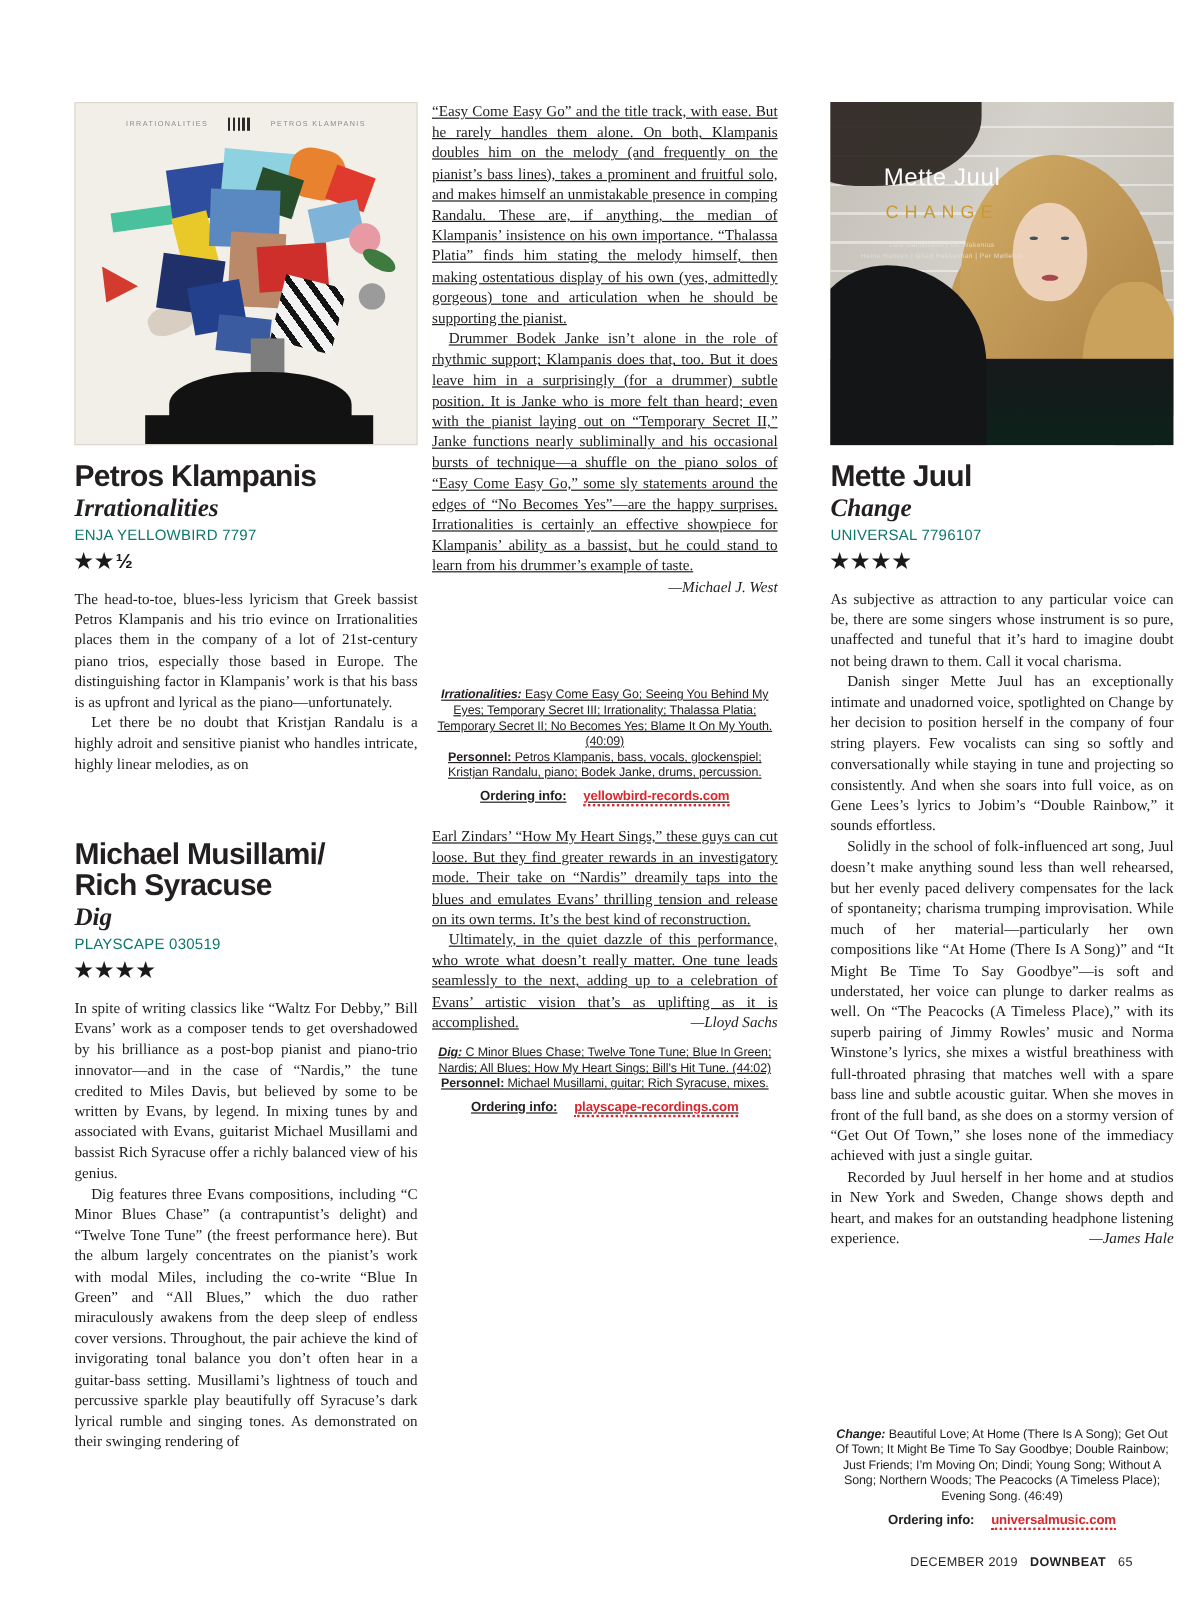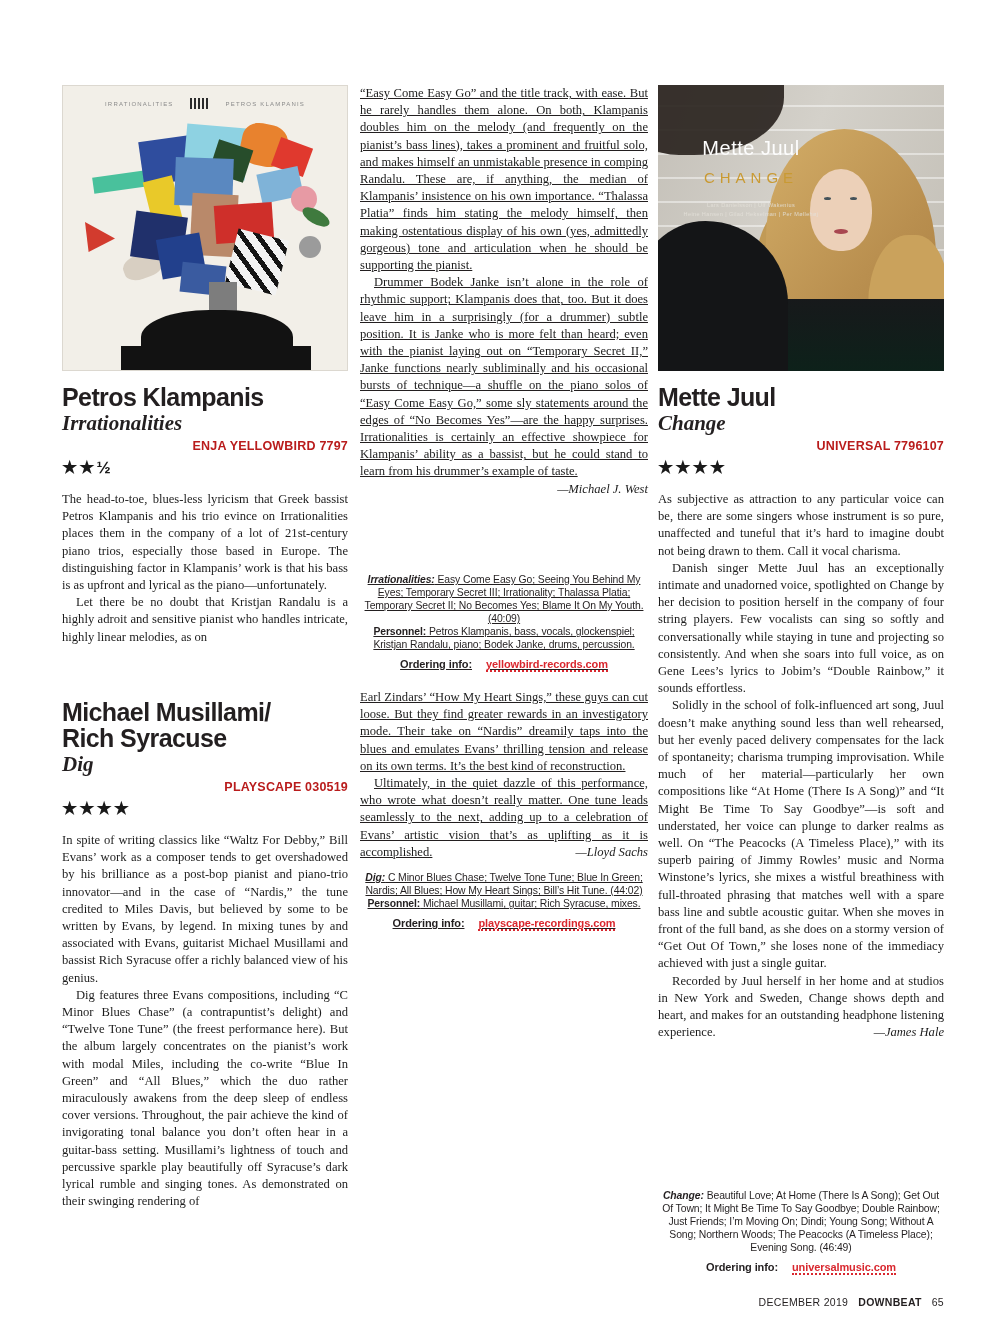--- a/index.html
+++ b/index.html
@@ -4,35 +4,35 @@
 <style>
   * { margin:0; padding:0; box-sizing:border-box; }
   html,body { background:#ffffff; }
   body {
     width:1001px; height:1340px; position:relative; overflow:hidden;
     font-family:"Liberation Sans", sans-serif; color:#231f20;
   }
   .col { position:absolute; top:85px; }
   #col1 { left:62px;  width:286px; }
   #col2 { left:360px; width:288px;text-decoration:underline; }
-  #col3 { left:658px; width:286px; }
+  #col3 { left:692px; width:286px; }
 
   
   .review-head { margin-top:13px; }
   .artist-line {
     font-family:"Liberation Sans", sans-serif; font-weight:bold;
     font-size:25px; line-height:26px; letter-spacing:-0.6px; color:#231f20;
   }
   .album-title {
     font-family:"Liberation Serif", serif; font-style:italic; font-weight:bold;
     font-size:21px; line-height:25px; color:#231f20; margin-top:1px;
   }
   .catalog {
-    font-weight:bold; font-size:12.5px; line-height:16px; letter-spacing:0.2px;
-    color:#b91c1c; margin-top:2px;text-align:right;
+    font-weight:normal; font-size:12.5px; line-height:16px; letter-spacing:0.2px;
+    color:#0f766e; margin-top:2px;
   }
   .stars { font-size:17px; line-height:22px; letter-spacing:2px; color:#1a1a1a; margin-top:3px; font-weight:bold; }
 
   
   .body {
     font-family:"Liberation Serif", serif; font-size:12.6px; line-height:17.2px;
     text-align:justify; color:#1c1c1c; margin-top:12px;
   }
   .body p { text-indent:14px; }
   .body p.noindent { text-indent:0; }

